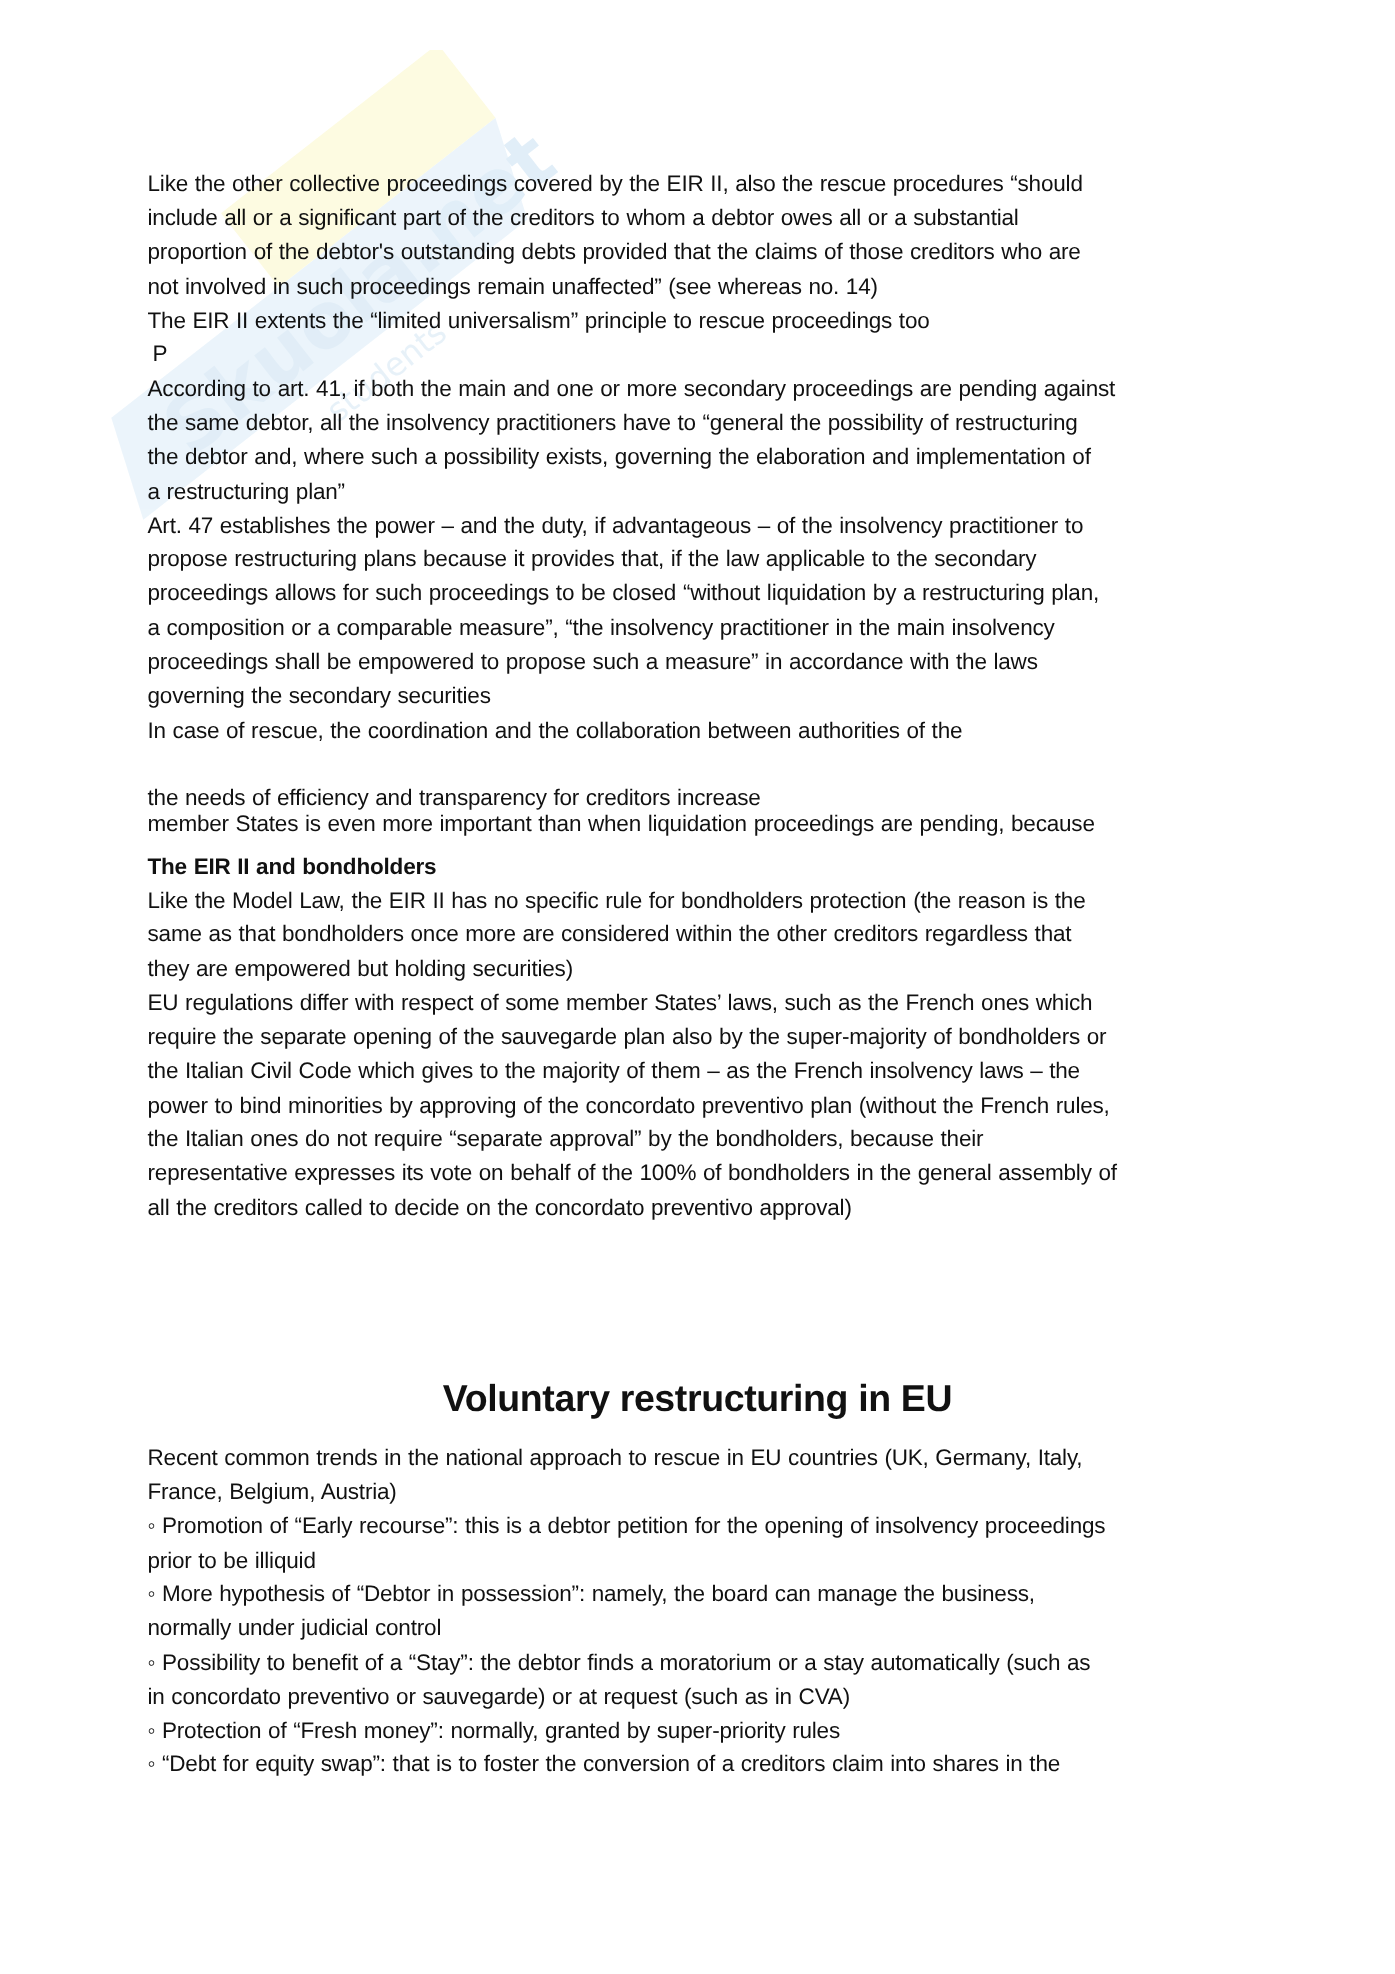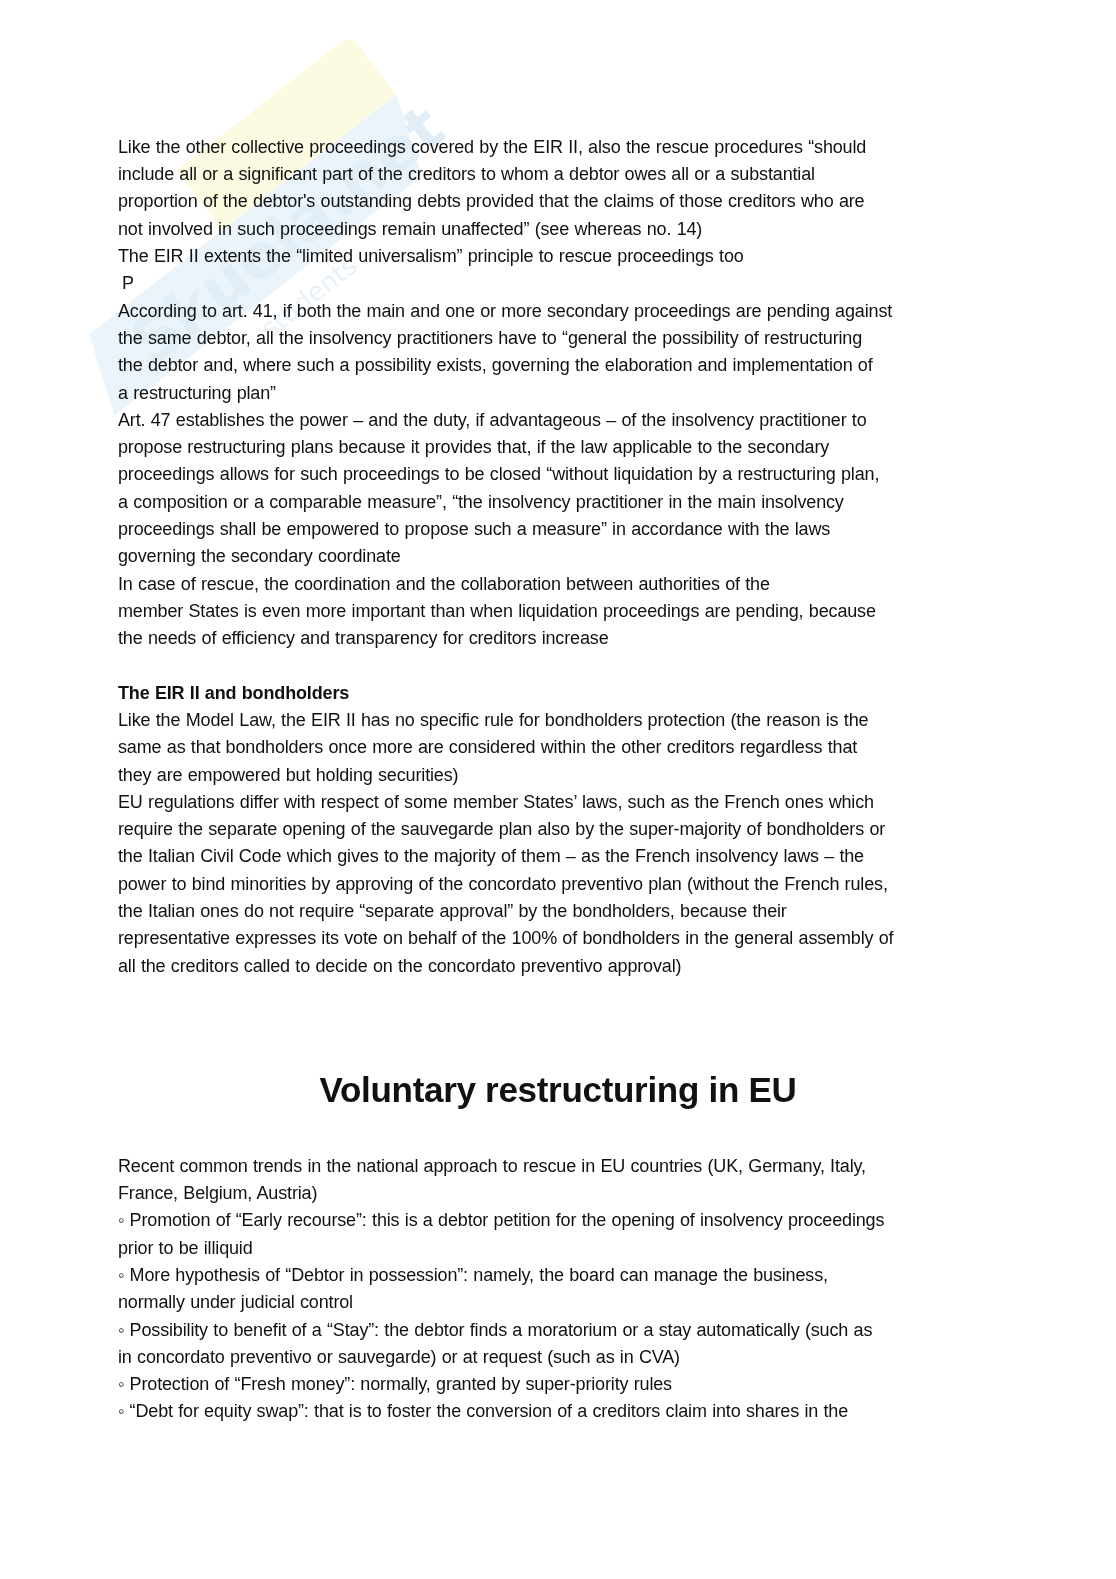--- a/index.html
+++ b/index.html
@@ -35,32 +35,32 @@
     .line {
       position: absolute;
       left: 118px;
       white-space: nowrap;
       font-size: 18px;
       line-height: 22px;
       letter-spacing: -0.15px;
       word-spacing: 0.5px;
     }
     .line.indent-small { left: 122px; }
-    .line.indent-tiny { left: 118px; }
+    .line.indent-tiny { left: 118px; margin-top: 48px; }
     .line.bold { font-weight: bold; text-align: center; }
     .heading {
       position: absolute;
       left: 0;
       width: 1116px;
       text-align: center;
       font-weight: bold;
-      font-size: 35px;
+      font-size: 30px;
       line-height: 34px;
       letter-spacing: -0.3px;
-      top: 1073px;
+      top: 1103px;
     }
   </style>
 </head>
 <body>
 
 <svg class="watermark" viewBox="0 0 470 380" xmlns="http://www.w3.org/2000/svg">
   <g transform="rotate(-38 235 190)" opacity="0.55">
     <polygon points="40,170 430,170 400,250 10,250" fill="#dcecf8"></polygon>
     <polygon points="210,95 430,95 430,170 210,170" fill="#fbf7c8"></polygon>
     <text x="70" y="235" font-family="DejaVu Sans, sans-serif" font-weight="bold" font-size="62" fill="#c9e0f2">Skuola.net</text>
@@ -79,21 +79,21 @@
     <div class="line indent-small" style="top:272px">P</div>
     <div class="line" style="top:300px">According to art. 41, if both the main and one or more secondary proceedings are pending against</div>
     <div class="line" style="top:327px">the same debtor, all the insolvency practitioners have to “general the possibility of restructuring</div>
     <div class="line" style="top:354px">the debtor and, where such a possibility exists, governing the elaboration and implementation of</div>
     <div class="line" style="top:382px">a restructuring plan”</div>
     <div class="line" style="top:409px">Art. 47 establishes the power – and the duty, if advantageous – of the insolvency practitioner to</div>
     <div class="line" style="top:436px">propose restructuring plans because it provides that, if the law applicable to the secondary</div>
     <div class="line" style="top:463px">proceedings allows for such proceedings to be closed “without liquidation by a restructuring plan,</div>
     <div class="line" style="top:491px">a composition or a comparable measure”, “the insolvency practitioner in the main insolvency</div>
     <div class="line" style="top:518px">proceedings shall be empowered to propose such a measure” in accordance with the laws</div>
-    <div class="line" style="top:545px">governing the secondary coordinate</div>
+    <div class="line" style="top:545px">governing the secondary securities</div>
     <div class="line" style="top:573px">In case of rescue, the coordination and the collaboration between authorities of the</div>
     <div class="line indent-tiny" style="top:600px">member States is even more important than when liquidation proceedings are pending, because</div>
     <div class="line" style="top:627px">the needs of efficiency and transparency for creditors increase</div>
   </div>
 
   <div>
     <div class="line bold" style="top:682px">The EIR II and bondholders</div>
     <div class="line" style="top:709px">Like the Model Law, the EIR II has no specific rule for bondholders protection (the reason is the</div>
     <div class="line" style="top:736px">same as that bondholders once more are considered within the other creditors regardless that</div>
     <div class="line" style="top:764px">they are empowered but holding securities)</div>

